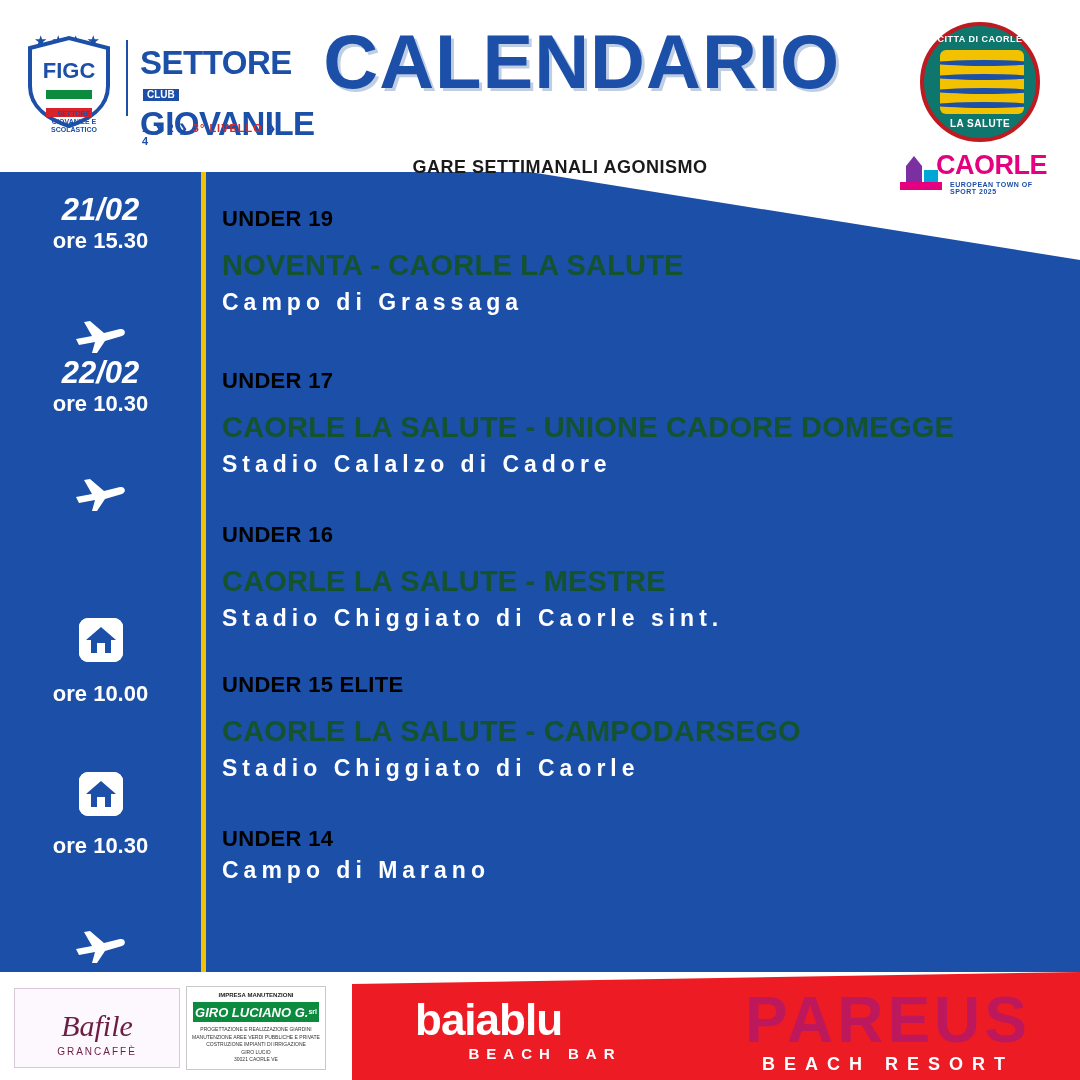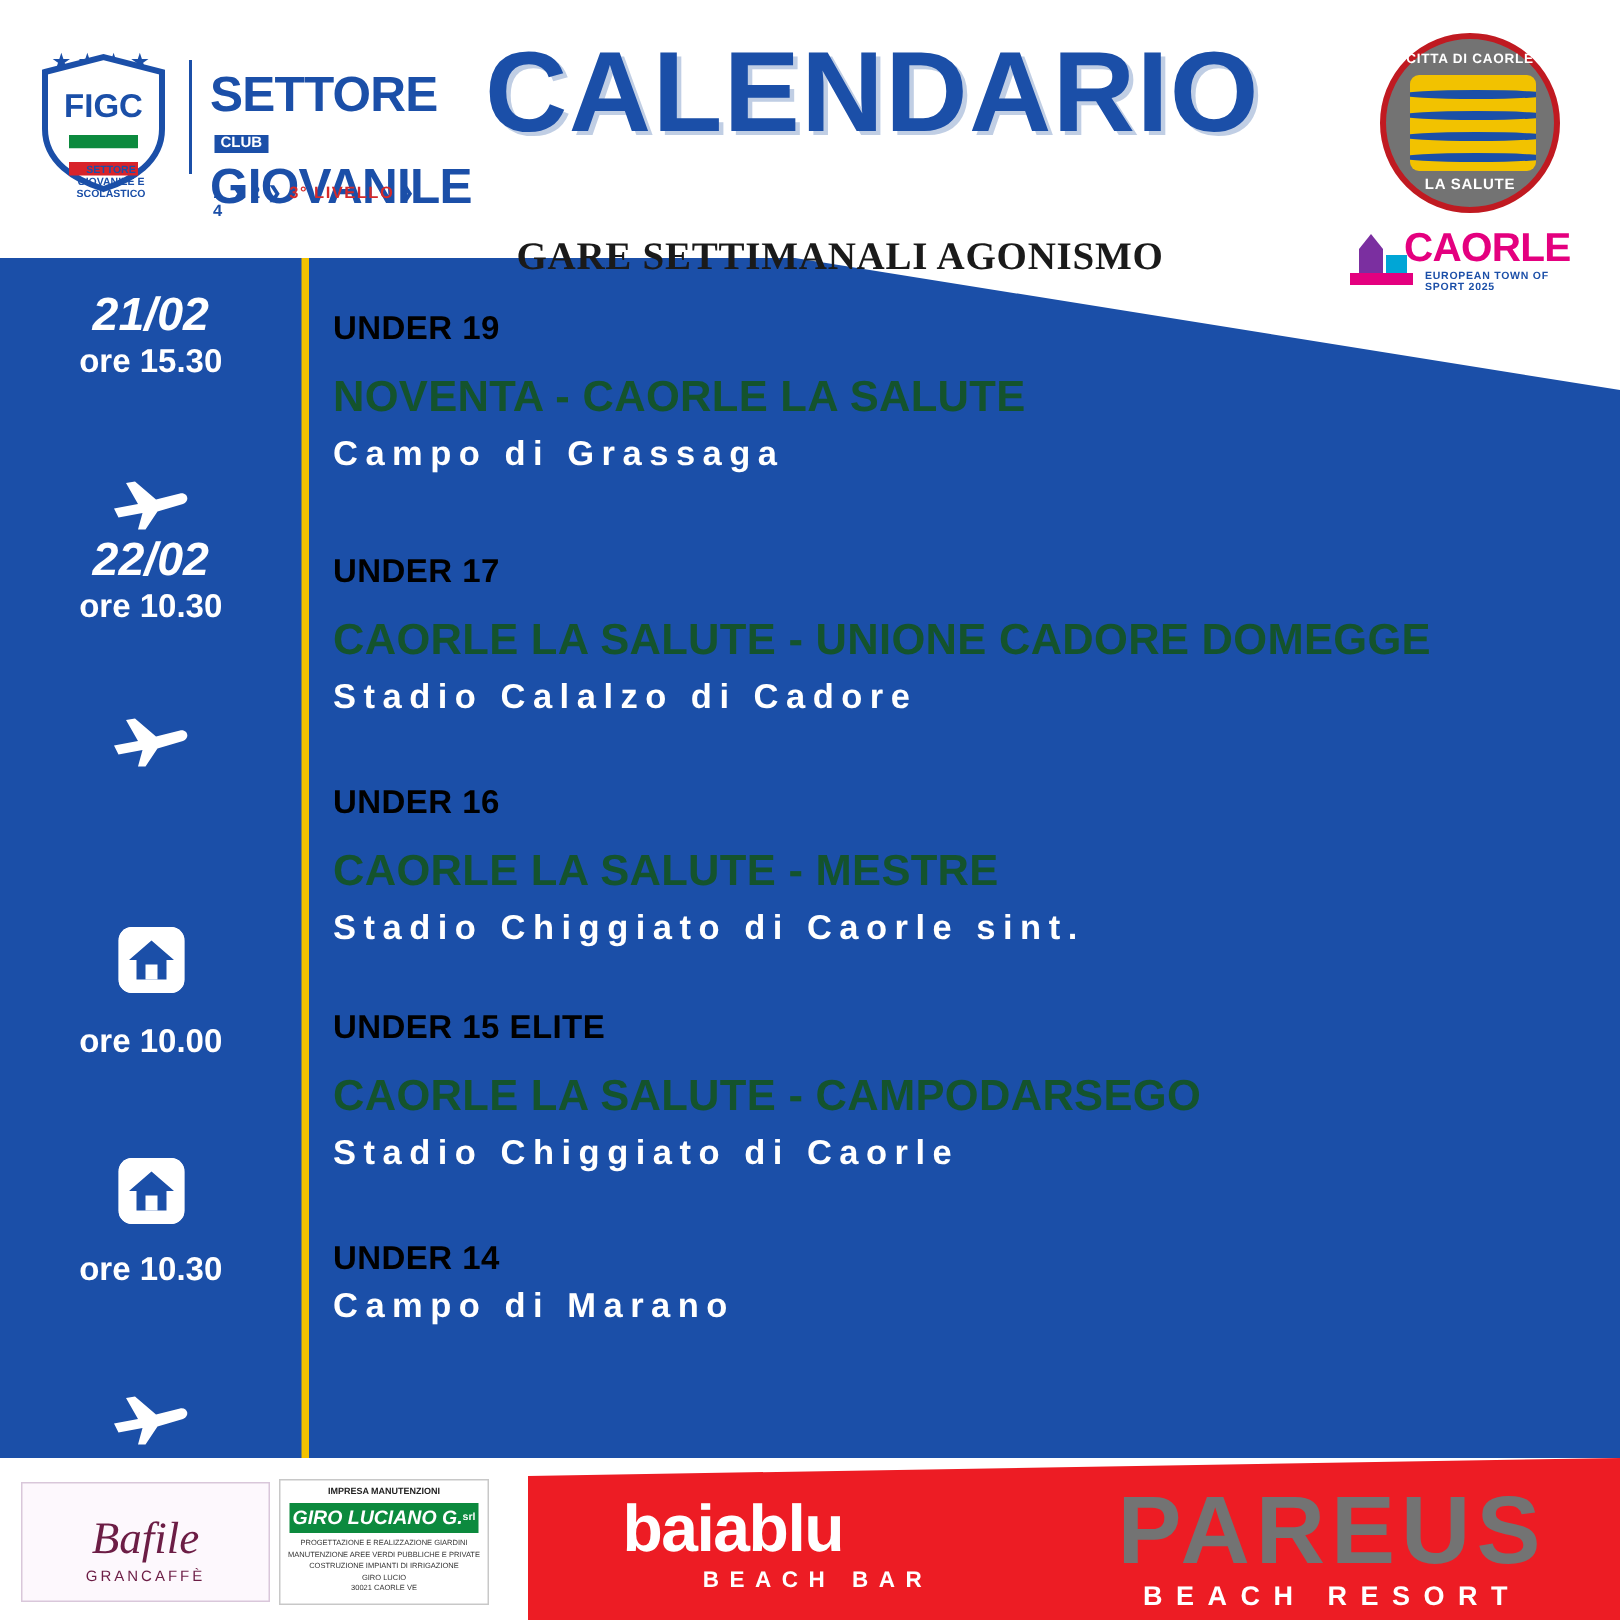--- a/index.html
+++ b/index.html
@@ -53,26 +53,25 @@
     font-family: "Liberation Sans", sans-serif;
     text-shadow: 3px 3px 0 rgba(140,165,205,0.55);
     line-height: 1;
   }
   .title-sub {
     position: absolute;
     left: 280px;
     top: 158px;
     width: 560px;
     text-align: center;
-    font-size: 26px;
+    font-size: 18px;
     font-weight: bold;
     letter-spacing: 0.5px;
     color: #1a1a1a;
     line-height: 1;
-    font-family: Liberation Serif, serif;
   }
 
   
   .figc {
     position: absolute;
     left: 26px;
     top: 32px;
     width: 260px;
     height: 110px;
   }
@@ -147,21 +146,21 @@
   }
 
   
   .crest {
     position: absolute;
     right: 40px;
     top: 22px;
     width: 120px;
     height: 120px;
     border-radius: 50%;
-    background: #737373;
+    background: #0f766e;
     border: 4px solid #c01a21;
     box-sizing: border-box;
   }
   .crest-inner {
     position: absolute;
     left: 16px; top: 24px;
     width: 84px; height: 64px;
     border-radius: 6px;
     background: #f2c200;
     overflow: hidden;
@@ -432,21 +431,21 @@
   .sp-pareus {
     position: absolute;
     left: 712px;
     top: 16px;
     width: 352px;
     text-align: center;
   }
   .pareus-name {
     font-size: 64px;
     font-weight: bold;
-    color: #737373;
+    color: #be185d;
     letter-spacing: 4px;
     line-height: 1;
   }
   .pareus-sub {
     margin-top: 2px;
     font-size: 18px;
     font-weight: bold;
     color: #ffffff;
     letter-spacing: 9px;
   }

